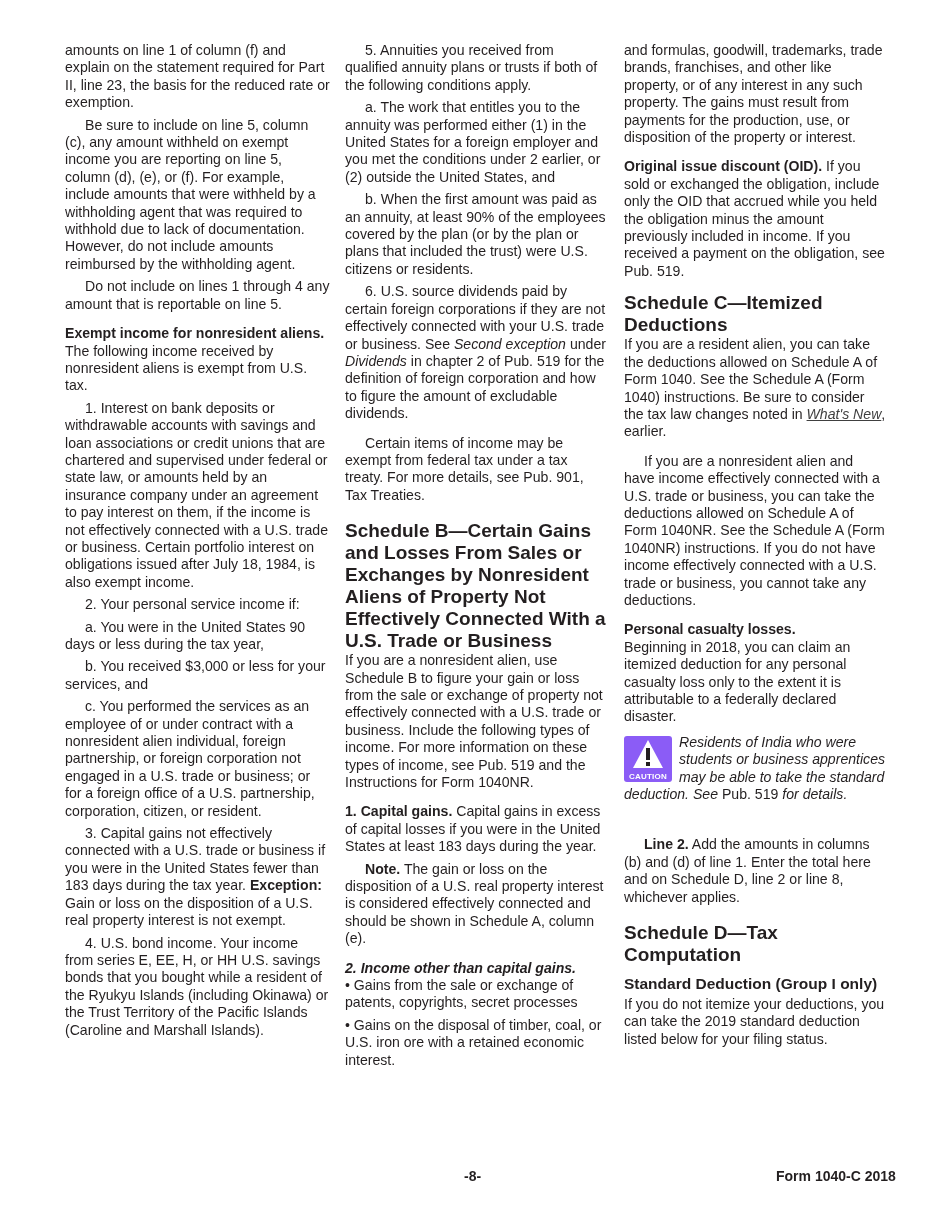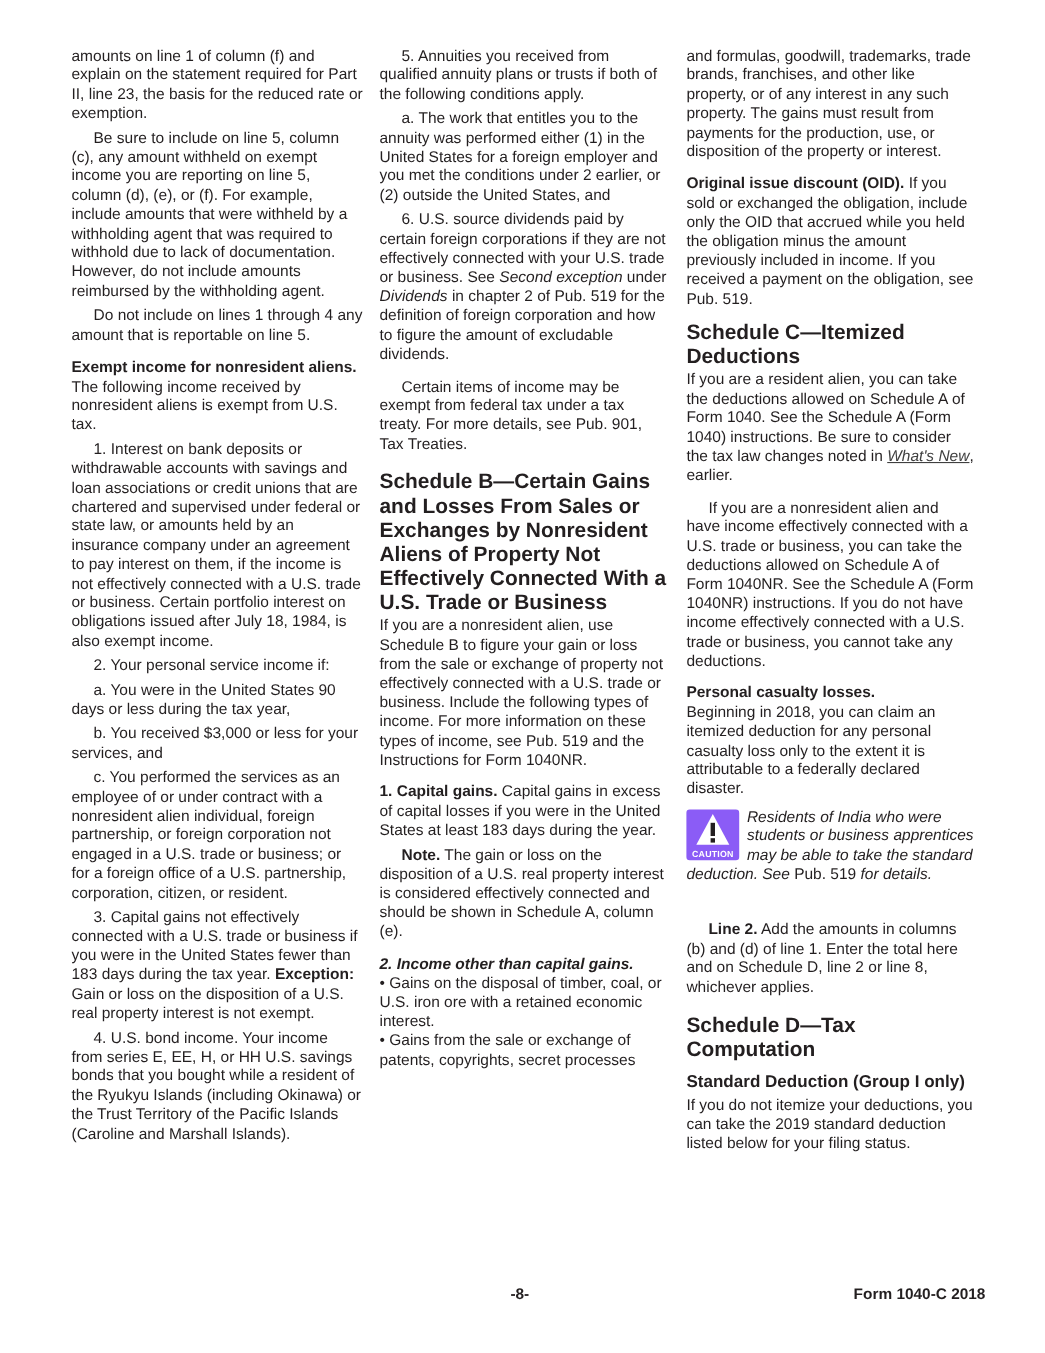--- a/index.html
+++ b/index.html
@@ -40,29 +40,30 @@
   <p class="ind">a.  You were in the United States 90 days or less during the tax year,</p>
   <p class="ind">b.  You received $3,000 or less for your services, and</p>
   <p class="ind">c.  You performed the services as an employee of or under contract with a nonresident alien individual, foreign partnership, or foreign corporation not engaged in a U.S. trade or business; or for a foreign office of a U.S. partnership, corporation, citizen, or resident.</p>
   <p class="ind"><span>3.  Capital gains not effectively connected with a U.S. trade or business if you were in the United States fewer than 183 days during the tax year. </span><b>Exception:</b><span> Gain or loss on the disposition of a U.S. real property interest is not exempt.</span></p>
   <p class="ind">4.  U.S. bond income. Your income from series E, EE, H, or HH U.S. savings bonds that you bought while a resident of the Ryukyu Islands (including Okinawa) or the Trust Territory of the Pacific Islands (Caroline and Marshall Islands).</p>
 </div>
 
 <div class="col col2">
   <p class="ind">5.  Annuities you received from qualified annuity plans or trusts if both of the following conditions apply.</p>
   <p class="ind">a.  The work that entitles you to the annuity was performed either (1) in the United States for a foreign employer and you met the conditions under 2 earlier, or (2) outside the United States, and</p>
+  <p class="ind">b.  When the first amount was paid as an annuity, at least 90% of the employees covered by the plan (or by the plan or plans that included the trust) were U.S. citizens or residents.</p>
   <p class="ind"><span>6.  U.S. source dividends paid by certain foreign corporations if they are not effectively connected with your U.S. trade or business. See </span><i>Second exception</i><span> under </span><i>Dividends</i><span> in chapter 2 of Pub. 519 for the definition of foreign corporation and how to figure the amount of excludable dividends.</span></p>
   <p class="ind gap">Certain items of income may be exempt from federal tax under a tax treaty. For more details, see Pub. 901, Tax Treaties.</p>
   <h2 style="margin-top:16px;">Schedule B—Certain Gains and Losses From Sales or Exchanges by Nonresident Aliens of Property Not Effectively Connected With a U.S. Trade or Business</h2>
   <p>If you are a nonresident alien, use Schedule B to figure your gain or loss from the sale or exchange of property not effectively connected with a U.S. trade or business. Include the following types of income. For more information on these types of income, see Pub. 519 and the Instructions for Form 1040NR.</p>
   <p class="gap"><b>1. Capital gains.</b><span>  Capital gains in excess of capital losses if you were in the United States at least 183 days during the year.</span></p>
   <p class="ind"><b>Note.</b><span> The gain or loss on the disposition of a U.S. real property interest is considered effectively connected and should be shown in Schedule A, column (e).</span></p>
   <p class="gap" style="margin-bottom:0;font-style:italic;"><b>2. Income other than capital gains.</b></p>
+  <p>•  Gains from the sale or exchange of patents, copyrights, secret processes</p>
   <p style="margin-bottom:0;">•  Gains on the disposal of timber, coal, or U.S. iron ore with a retained economic interest.</p>
-  <p>•  Gains from the sale or exchange of patents, copyrights, secret processes</p>
 </div>
 
 <div class="col col3">
   <p>and formulas, goodwill, trademarks, trade brands, franchises, and other like property, or of any interest in any such property. The gains must result from payments for the production, use, or disposition of the property or interest.</p>
   <p class="gap"><b>Original issue discount (OID).</b><span>  If you sold or exchanged the obligation, include only the OID that accrued while you held the obligation minus the amount previously included in income. If you received a payment on the obligation, see Pub. 519.</span></p>
   <h2 style="">Schedule C—Itemized Deductions</h2>
   <p><span>If you are a resident alien, you can take the deductions allowed on Schedule A of Form 1040. See the Schedule A (Form 1040) instructions. Be sure to consider the tax law changes noted in </span><a class="link" href="#">What's New</a><span>, earlier.</span></p>
   <p class="ind gap">If you are a nonresident alien and have income effectively connected with a U.S. trade or business, you can take the deductions allowed on Schedule A of Form 1040NR. See the Schedule A (Form 1040NR) instructions. If you do not have income effectively connected with a U.S. trade or business, you cannot take any deductions.</p>
   <p class="gap" style="margin-bottom:0;"><b>Personal casualty losses.</b></p>
   <p>Beginning in 2018, you can claim an itemized deduction for any personal casualty loss only to the extent it is attributable to a federally declared disaster.</p>

